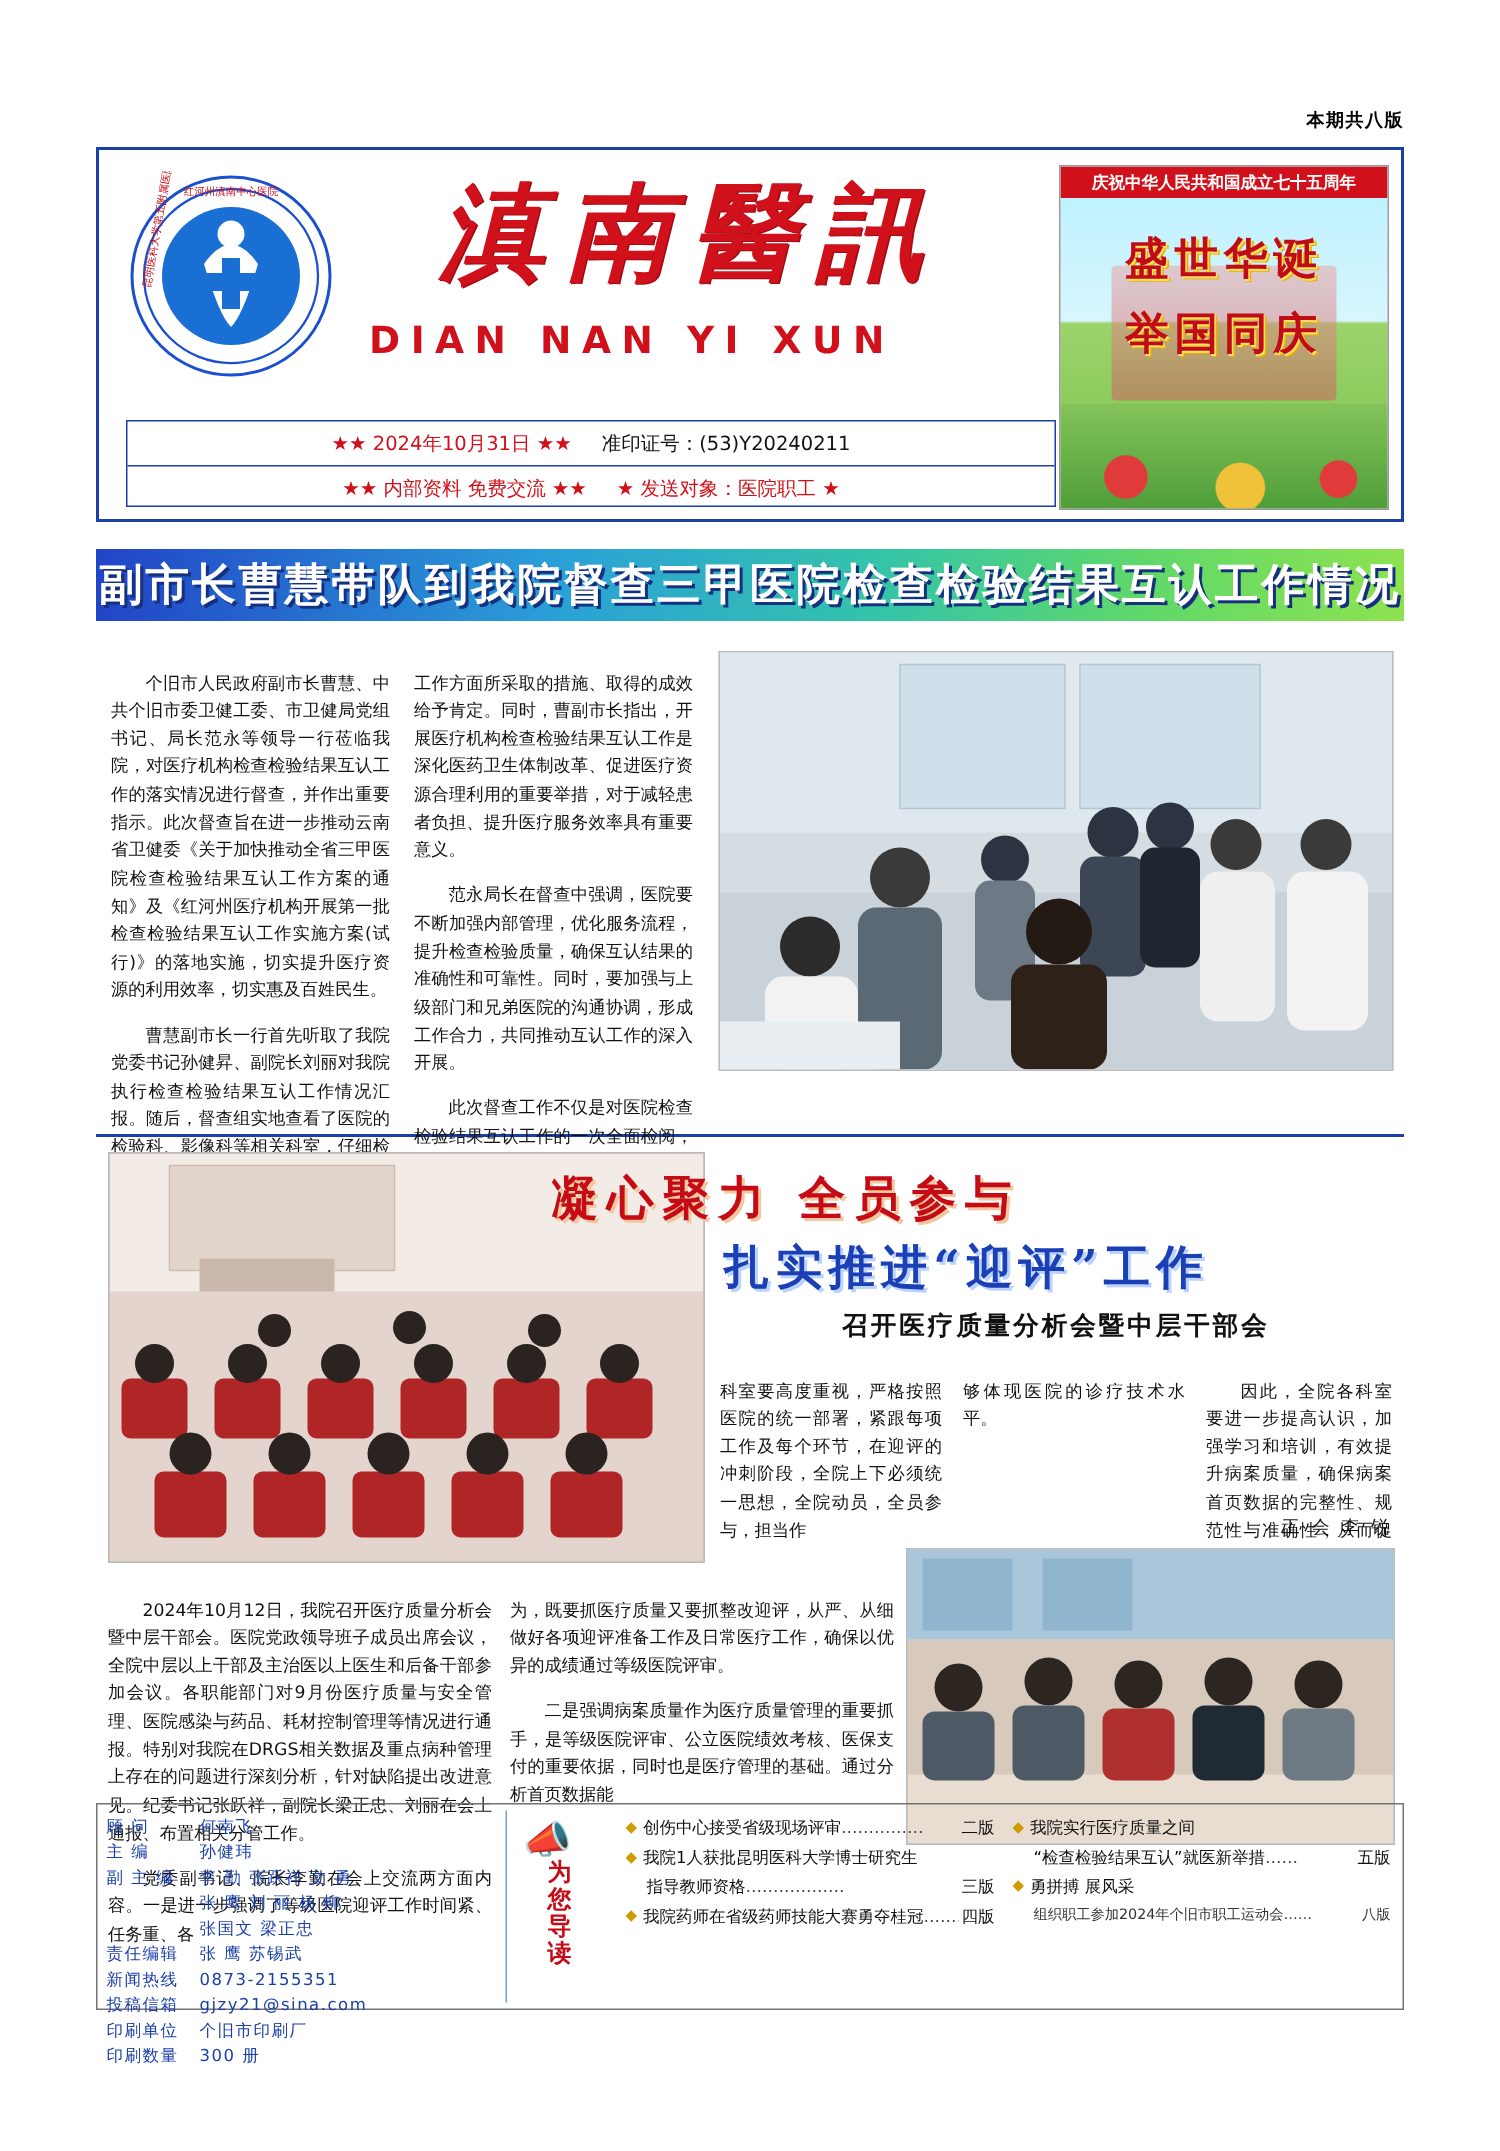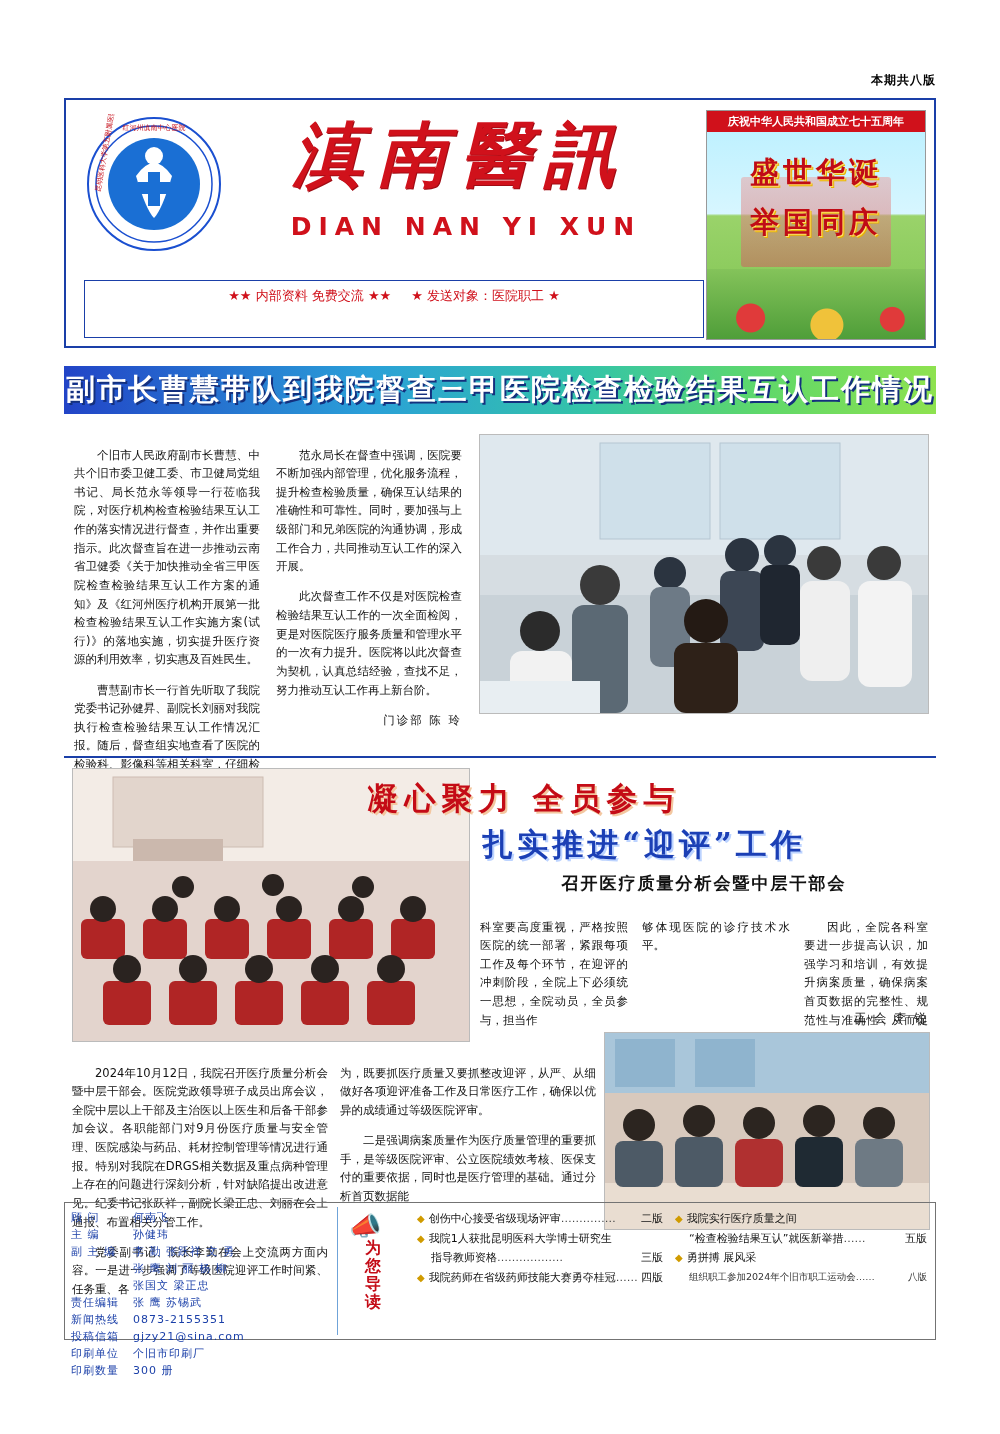--- a/index.html
+++ b/index.html
@@ -5,21 +5,21 @@
   html,body{margin:0;padding:0;background:#ffffff;}
   body{width:1000px;height:1434px;font-family:"DejaVu Sans","Liberation Sans",sans-serif;color:#111;}
   .page{position:relative;width:1000px;height:1434px;background:#fff;}
   .sheet{position:absolute;left:64px;top:80px;width:872px;height:1280px;}
   .topbar{position:absolute;right:0;top:-8px;font-size:12px;font-weight:bold;color:#000;letter-spacing:1px;}
   .masthead{position:absolute;left:0;top:18px;width:872px;height:250px;border:2px solid #1a3fa8;box-sizing:border-box;background:#fff;}
   .logo{position:absolute;left:18px;top:14px;width:140px;height:140px;}
   .logo svg{display:block;}
   .title-cn{position:absolute;left:180px;top:20px;width:430px;text-align:center;font-family:"DejaVu Serif","Liberation Serif",serif;font-weight:bold;font-size:70px;color:#d0111b;letter-spacing:14px;line-height:1;
     font-style:italic;text-shadow:1px 1px 0 #a00c14;}
-  .title-py{position:absolute;left:180px;top:112px;width:440px;text-align:center;font-weight:bold;font-size:25px;color:#d0111b;letter-spacing:7px;}
+  .title-py{position:absolute;left:180px;top:112px;width:440px;text-align:left;font-weight:bold;font-size:25px;color:#d0111b;letter-spacing:7px;}
   .host-line{position:absolute;left:18px;top:156px;width:620px;text-align:center;font-size:15px;font-weight:bold;color:#111;letter-spacing:1px;}
   .rulebox{position:absolute;left:18px;top:180px;width:620px;height:58px;border:1px solid #1a3fa8;box-sizing:border-box;}
   .rulebox .r{height:29px;display:flex;align-items:center;justify-content:center;font-size:13px;color:#111;}
   .rulebox .r1{border-bottom:1px solid #1a3fa8;}
   .rulebox .seg{padding:0 10px;}
   .red{color:#d0111b;}
   .anniv{position:absolute;right:8px;top:10px;width:218px;height:228px;background:linear-gradient(#b9f0ff 0%,#d7f6ff 45%,#9ad36a 46%,#7cc24f 100%);border:1px solid #999;overflow:hidden;}
   .anniv .ann-top{position:absolute;left:0;top:0;width:100%;text-align:center;font-size:11px;font-weight:bold;color:#fff;background:#d0111b;padding:3px 0;}
   .anniv .ann-b1,.anniv .ann-b2{position:absolute;width:100%;text-align:center;font-family:"DejaVu Serif","Liberation Serif",serif;font-weight:bold;font-size:29px;color:#c00c16;letter-spacing:4px;text-shadow:1px 1px 0 #ffe06a,2px 2px 0 #e8b200;}
   .anniv .ann-b1{top:42px;}
@@ -96,20 +96,24 @@
         <rect x="64" y="58" width="12" height="34" fill="#1a6fd4"></rect>
         <rect x="54" y="68" width="32" height="12" fill="#1a6fd4"></rect>
         <circle cx="70" cy="42" r="9" fill="#ffffff"></circle>
         <text x="70" y="16" font-size="7" fill="#c40b16" text-anchor="middle" font-family="DejaVu Sans">红河州滇南中心医院</text>
         <text x="16" y="78" font-size="7" fill="#c40b16" font-family="DejaVu Sans" transform="rotate(-80 16 78)">昆明医科大学第五附属医院</text>
       </svg>
     </div>
     <div class="title-cn">滇南醫訊</div>
     <div class="title-py">DIAN  NAN  YI  XUN</div>
     <div class="rulebox">
+      <div class="r r1">
+        <span class="seg red">★★ 2024年10月31日 ★★</span>
+        <span class="seg">准印证号：(53)Y20240211</span>
+      </div>
       <div class="r">
         <span class="seg red">★★ 内部资料   免费交流 ★★</span>
         <span class="seg red">★ 发送对象：医院职工 ★</span>
       </div>
     </div>
     <div class="anniv">
       <div class="ann-top">庆祝中华人民共和国成立七十五周年</div>
       <div class="gate"></div>
       <div class="ann-b1">盛世华诞</div>
       <div class="ann-b2">举国同庆</div>
@@ -120,20 +124,21 @@
   <div class="banner">
     <span>副市长曹慧带队到我院督查三甲医院检查检验结果互认工作情况</span>
   </div>
 
   <div class="art1">
     <div class="col c1">
       <p class="indent">个旧市人民政府副市长曹慧、中共个旧市委卫健工委、市卫健局党组书记、局长范永等领导一行莅临我院，对医疗机构检查检验结果互认工作的落实情况进行督查，并作出重要指示。此次督查旨在进一步推动云南省卫健委《关于加快推动全省三甲医院检查检验结果互认工作方案的通知》及《红河州医疗机构开展第一批检查检验结果互认工作实施方案(试行)》的落地实施，切实提升医疗资源的利用效率，切实惠及百姓民生。</p>
       <p class="indent">曹慧副市长一行首先听取了我院党委书记孙健昇、副院长刘丽对我院执行检查检验结果互认工作情况汇报。随后，督查组实地查看了医院的检验科、影像科等相关科室，仔细检查了检查检验报告的标注情况、互认标志的使用情况，以及医务人员在执行互认政策时的具体操作流程，并对医院在推进该</p>
     </div>
     <div class="col c2">
+      <p>工作方面所采取的措施、取得的成效给予肯定。同时，曹副市长指出，开展医疗机构检查检验结果互认工作是深化医药卫生体制改革、促进医疗资源合理利用的重要举措，对于减轻患者负担、提升医疗服务效率具有重要意义。</p>
       <p class="indent">范永局长在督查中强调，医院要不断加强内部管理，优化服务流程，提升检查检验质量，确保互认结果的准确性和可靠性。同时，要加强与上级部门和兄弟医院的沟通协调，形成工作合力，共同推动互认工作的深入开展。</p>
       <p class="indent">此次督查工作不仅是对医院检查检验结果互认工作的一次全面检阅，更是对医院医疗服务质量和管理水平的一次有力提升。医院将以此次督查为契机，认真总结经验，查找不足，努力推动互认工作再上新台阶。</p>
       <p class="sign">门诊部  陈 玲</p>
     </div>
     <div class="photo1">
       <svg width="448" height="278" viewBox="0 0 448 278">
         <rect width="448" height="278" fill="#e7edf1"></rect>
         <rect x="0" y="0" width="448" height="120" fill="#dfe8ee"></rect>
         <rect x="120" y="8" width="110" height="96" fill="#cfe0ea" stroke="#b5c6d2"></rect>
         <rect x="240" y="8" width="120" height="96" fill="#cfe0ea" stroke="#b5c6d2"></rect>

